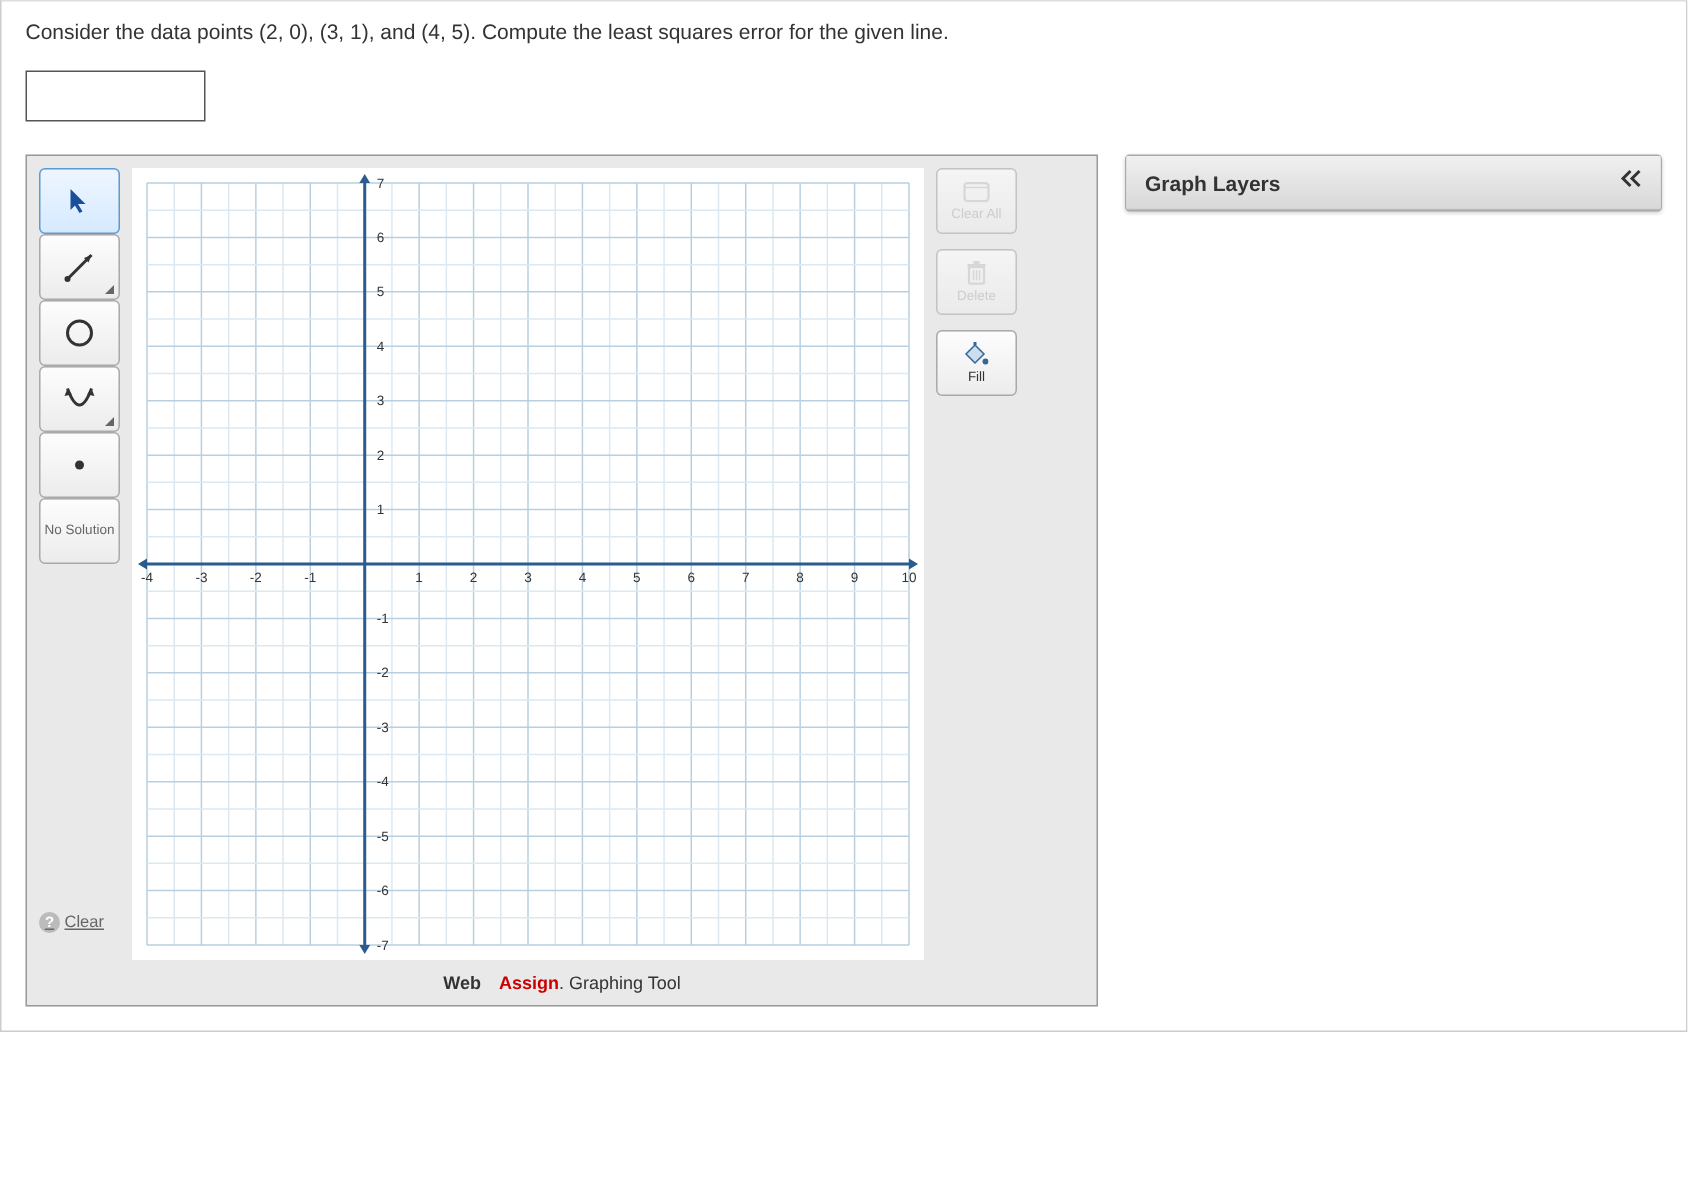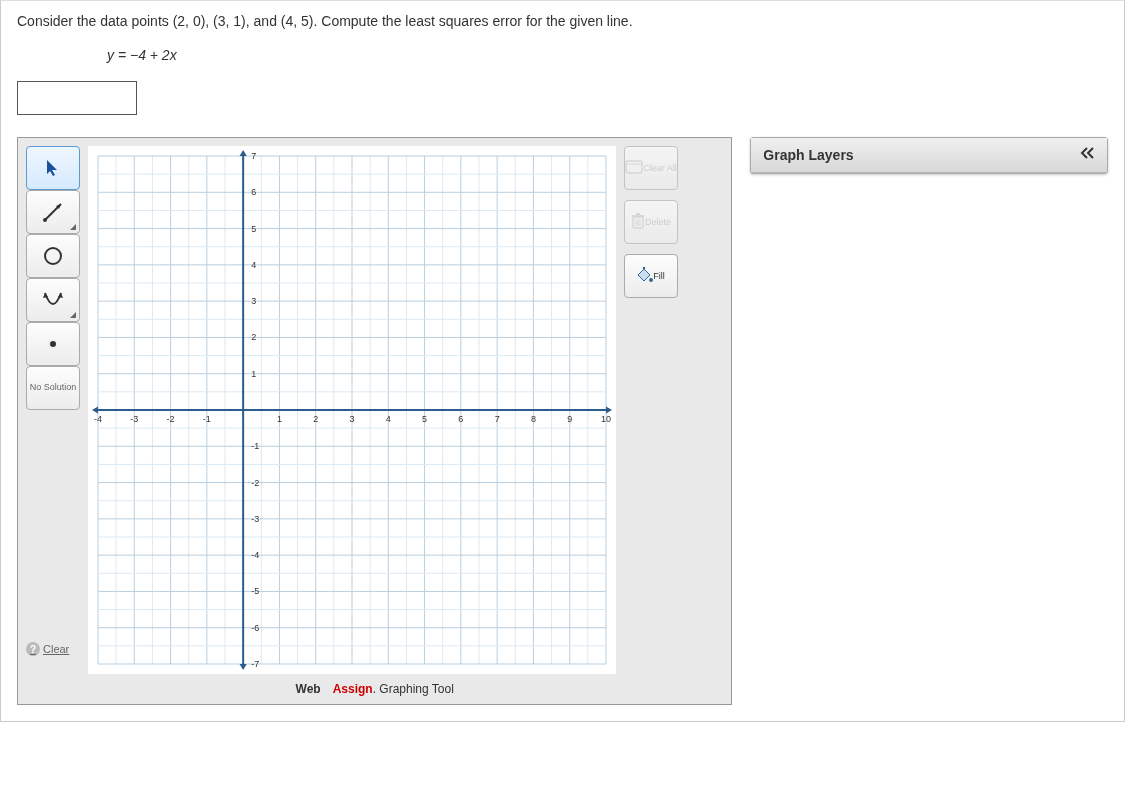--- a/index.html
+++ b/index.html
@@ -121,21 +121,21 @@
     gap: 10px;
     width: 54px;
   }
   .side-btn {
     width: 54px;
     height: 44px;
     background: linear-gradient(#fdfdfd, #ececec);
     border: 1px solid #aaa;
     border-radius: 4px;
     display: flex;
-    flex-direction: row;
+    flex-direction: column;
     align-items: center;
     justify-content: center;
     font-size: 9px;
     color: #888;
     cursor: pointer;
   }
   .side-btn.disabled { opacity: .6; cursor: default; color:#bbb }
   .side-btn.active { color: #333; }
   .side-btn svg { margin-bottom: 2px; }
   .graph-footer {
@@ -177,21 +177,20 @@
   }
   .toolbar-spacer { flex: 1 1 auto; min-height: 232px; }
 </style>
 </head>
 <body>
 
 <div class="outer">
 
   <div class="question-text">Consider the data points (2, 0), (3, 1), and (4, 5). Compute the least squares error for the given line.</div>
 
-  <div class="equation">y = −4 + 2x</div>
 
   <div class="answer-box"></div>
 
 
   <div class="tool-area">
 
     <div class="graph-widget">
       <div class="graph-inner">
 
         <div class="toolbar">

